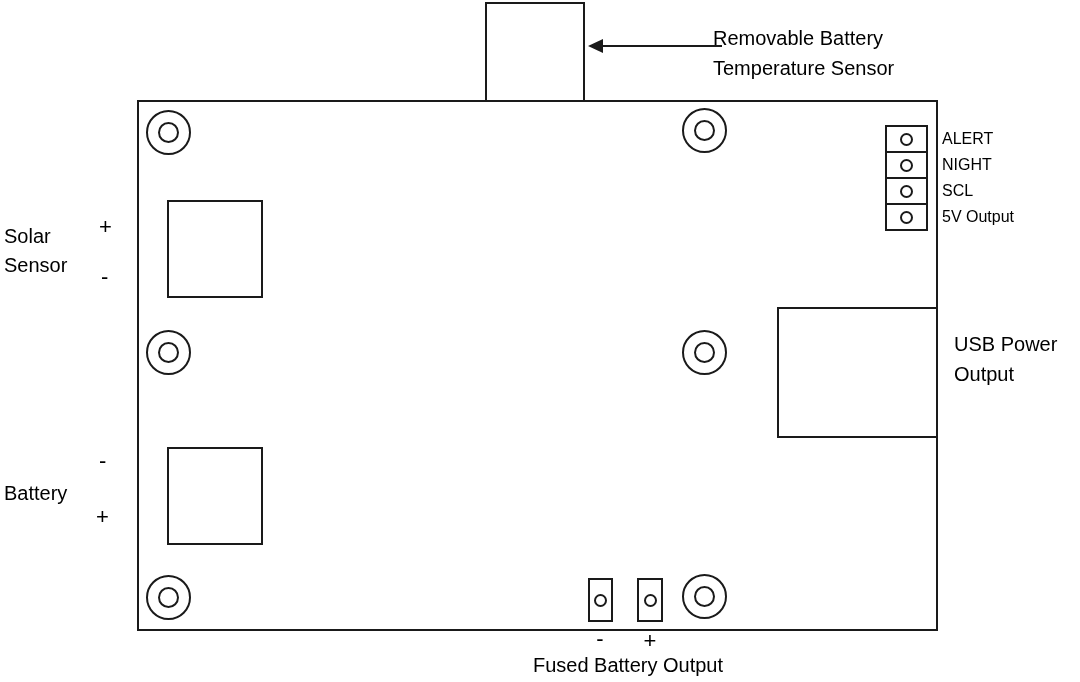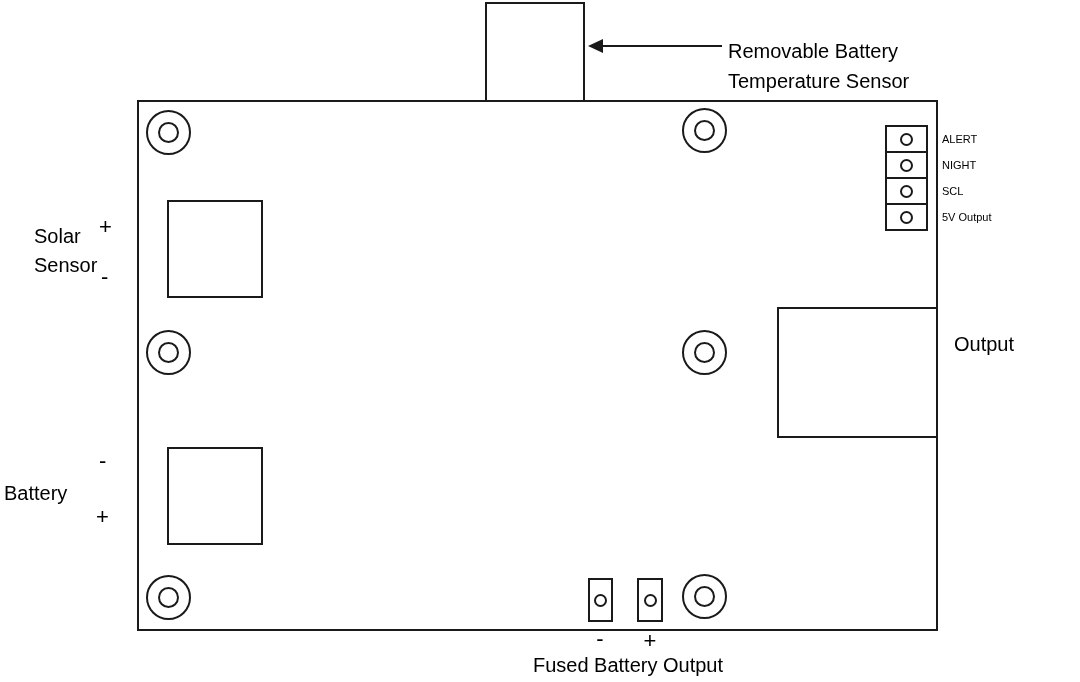--- a/index.html
+++ b/index.html
@@ -27,21 +27,21 @@
 
   .txt { font-size: 20px; line-height: 30px; color: #000; white-space: nowrap; z-index: 4; }
   .sign { font-size: 22px; line-height: 22px; z-index: 4; }
 
   .pin-header { left: 885px; top: 125px; z-index: 2; }
   .pin-row { display: flex; align-items: center; }
   .pin-row + .pin-row { margin-top: -2px; }
   .pin-cell { width: 43px; height: 28px; border: 2px solid #1a1a1a; background: #fff;
               display: flex; align-items: center; justify-content: center; flex: 0 0 auto; }
   .pin-circle { width: 13px; height: 13px; border: 2px solid #1a1a1a; border-radius: 50%; }
-  .pin-label { margin-left: 14px; font-size: 11px; white-space: nowrap; }
+  .pin-label { margin-left: 14px; font-size: 16px; white-space: nowrap; }
 
   .usb { left: 777px; top: 307px; width: 161px; height: 131px; z-index: 2; }
 
   .pad { border: 2px solid #1a1a1a; background: #fff; display: flex; align-items: center;
          justify-content: center; z-index: 2; }
   .pad-circle { width: 13px; height: 13px; border: 2px solid #1a1a1a; border-radius: 50%; }
 
   .center { text-align: center; }
 </style>
 </head>
@@ -49,21 +49,21 @@
 
 <div class="canvas">
 
   <div class="abs stroke board"></div>
 
   <div class="abs stroke temp-sensor"></div>
 
   <div class="abs arrow-line"></div>
   <div class="abs arrow-head"></div>
 
-  <div class="abs txt" style="left:728px; top:23px;margin-top:13px;">
+  <div class="abs txt" style="left:713px; top:23px;">
     <div>Removable Battery</div>
     <div>Temperature Sensor</div>
   </div>
 
   <div class="abs hole" style="left:146px; top:110px;">
       <div class="hole-inner"></div>
     </div>
   <div class="abs hole" style="left:682px; top:108px;">
       <div class="hole-inner"></div>
     </div>
@@ -74,21 +74,21 @@
       <div class="hole-inner"></div>
     </div>
   <div class="abs hole" style="left:146px; top:575px;">
       <div class="hole-inner"></div>
     </div>
   <div class="abs hole" style="left:682px; top:574px;">
       <div class="hole-inner"></div>
     </div>
 
   <div class="abs connector" style="left:167px; top:200px; width:96px; height:98px;"></div>
-  <div class="abs txt" style="left:4px; top:222px; line-height:29px;margin-left:30px;">
+  <div class="abs txt" style="left:4px; top:222px; line-height:29px;">
     <div>Solar</div>
     <div>Sensor</div>
   </div>
   <div class="abs sign" style="left:99px; top:216px;">+</div>
   <div class="abs sign" style="left:101px; top:266px;">-</div>
 
   <div class="abs connector" style="left:167px; top:447px; width:96px; height:98px;"></div>
   <div class="abs txt" style="left:4px; top:478px;text-align:right;">Battery</div>
   <div class="abs sign" style="left:99px; top:450px;">-</div>
   <div class="abs sign" style="left:96px; top:506px;">+</div>
@@ -115,20 +115,21 @@
     <div class="pin-row">
       <div class="pin-cell">
           <div class="pin-circle"></div>
         </div>
       <div class="pin-label">5V Output</div>
     </div>
   </div>
 
   <div class="abs stroke usb"></div>
   <div class="abs txt" style="left:954px; top:329px;">
+    <div>USB Power</div>
     <div>Output</div>
   </div>
 
   <div class="abs pad" style="left:588px; top:578px; width:25px; height:44px;">
       <div class="pad-circle"></div>
     </div>
   <div class="abs pad" style="left:637px; top:578px; width:26px; height:44px;">
       <div class="pad-circle"></div>
     </div>
   <div class="abs sign center" style="left:590px; top:628px; width:20px;">-</div>

